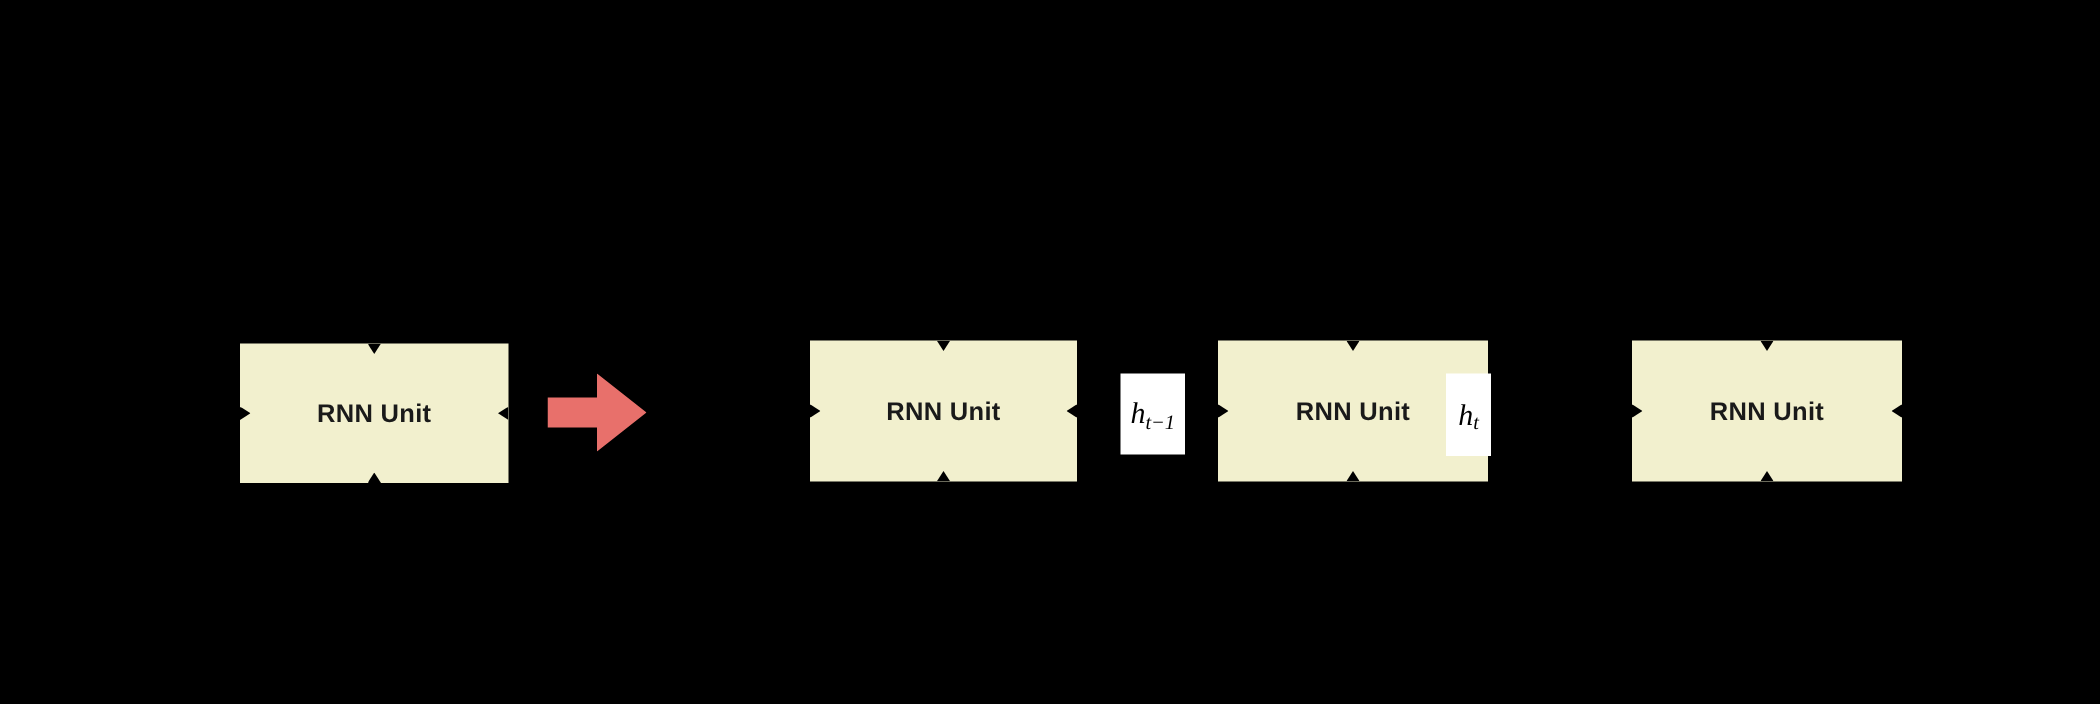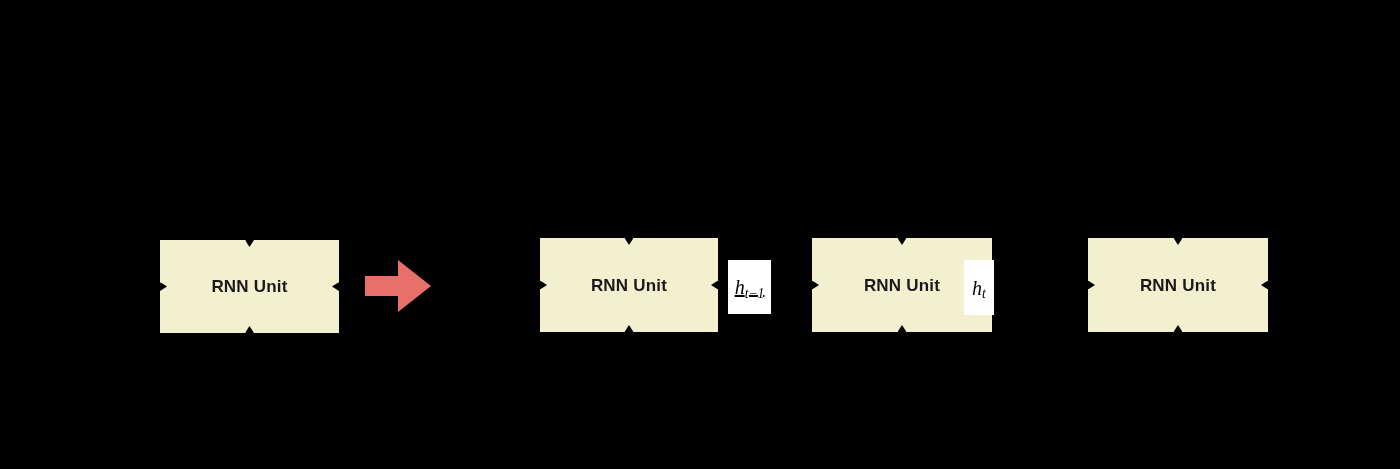--- a/index.html
+++ b/index.html
@@ -9,21 +9,20 @@
   }
   body {
     font-family: "Liberation Sans", sans-serif;
   }
   #canvas {
     position: relative;
     width: 1400px;
     height: 361px;
     background: #000000;
     overflow: hidden;
-    margin-top: 11px;
   }
   .rnn-unit {
     position: absolute;
     background: #F2F0CE;
     box-sizing: border-box;
     display: flex;
     align-items: center;
     justify-content: center;
   }
   .rnn-unit-label {
@@ -119,21 +118,21 @@
   </div>
 
   <div class="rnn-unit" style="left:540px; top:227px; width:178px; height:94px;">
     <span class="port port-top"></span>
     <span class="port port-bottom"></span>
     <span class="port port-left"></span>
     <span class="port port-right"></span>
     <span class="rnn-unit-label">RNN Unit</span>
   </div>
 
-  <div class="state-box" style="left:728px; top:249px; width:43px; height:54px;text-decoration:underline;">
+  <div class="state-box" style="left:747px; top:249px; width:43px; height:54px;">
     <span class="state-label">h<sub>t−1</sub></span>
   </div>
 
   <div class="rnn-unit" style="left:812px; top:227px; width:180px; height:94px;">
     <span class="port port-top"></span>
     <span class="port port-bottom"></span>
     <span class="port port-left"></span>
     <span class="port port-right"></span>
     <span class="rnn-unit-label">RNN Unit</span>
   </div>

